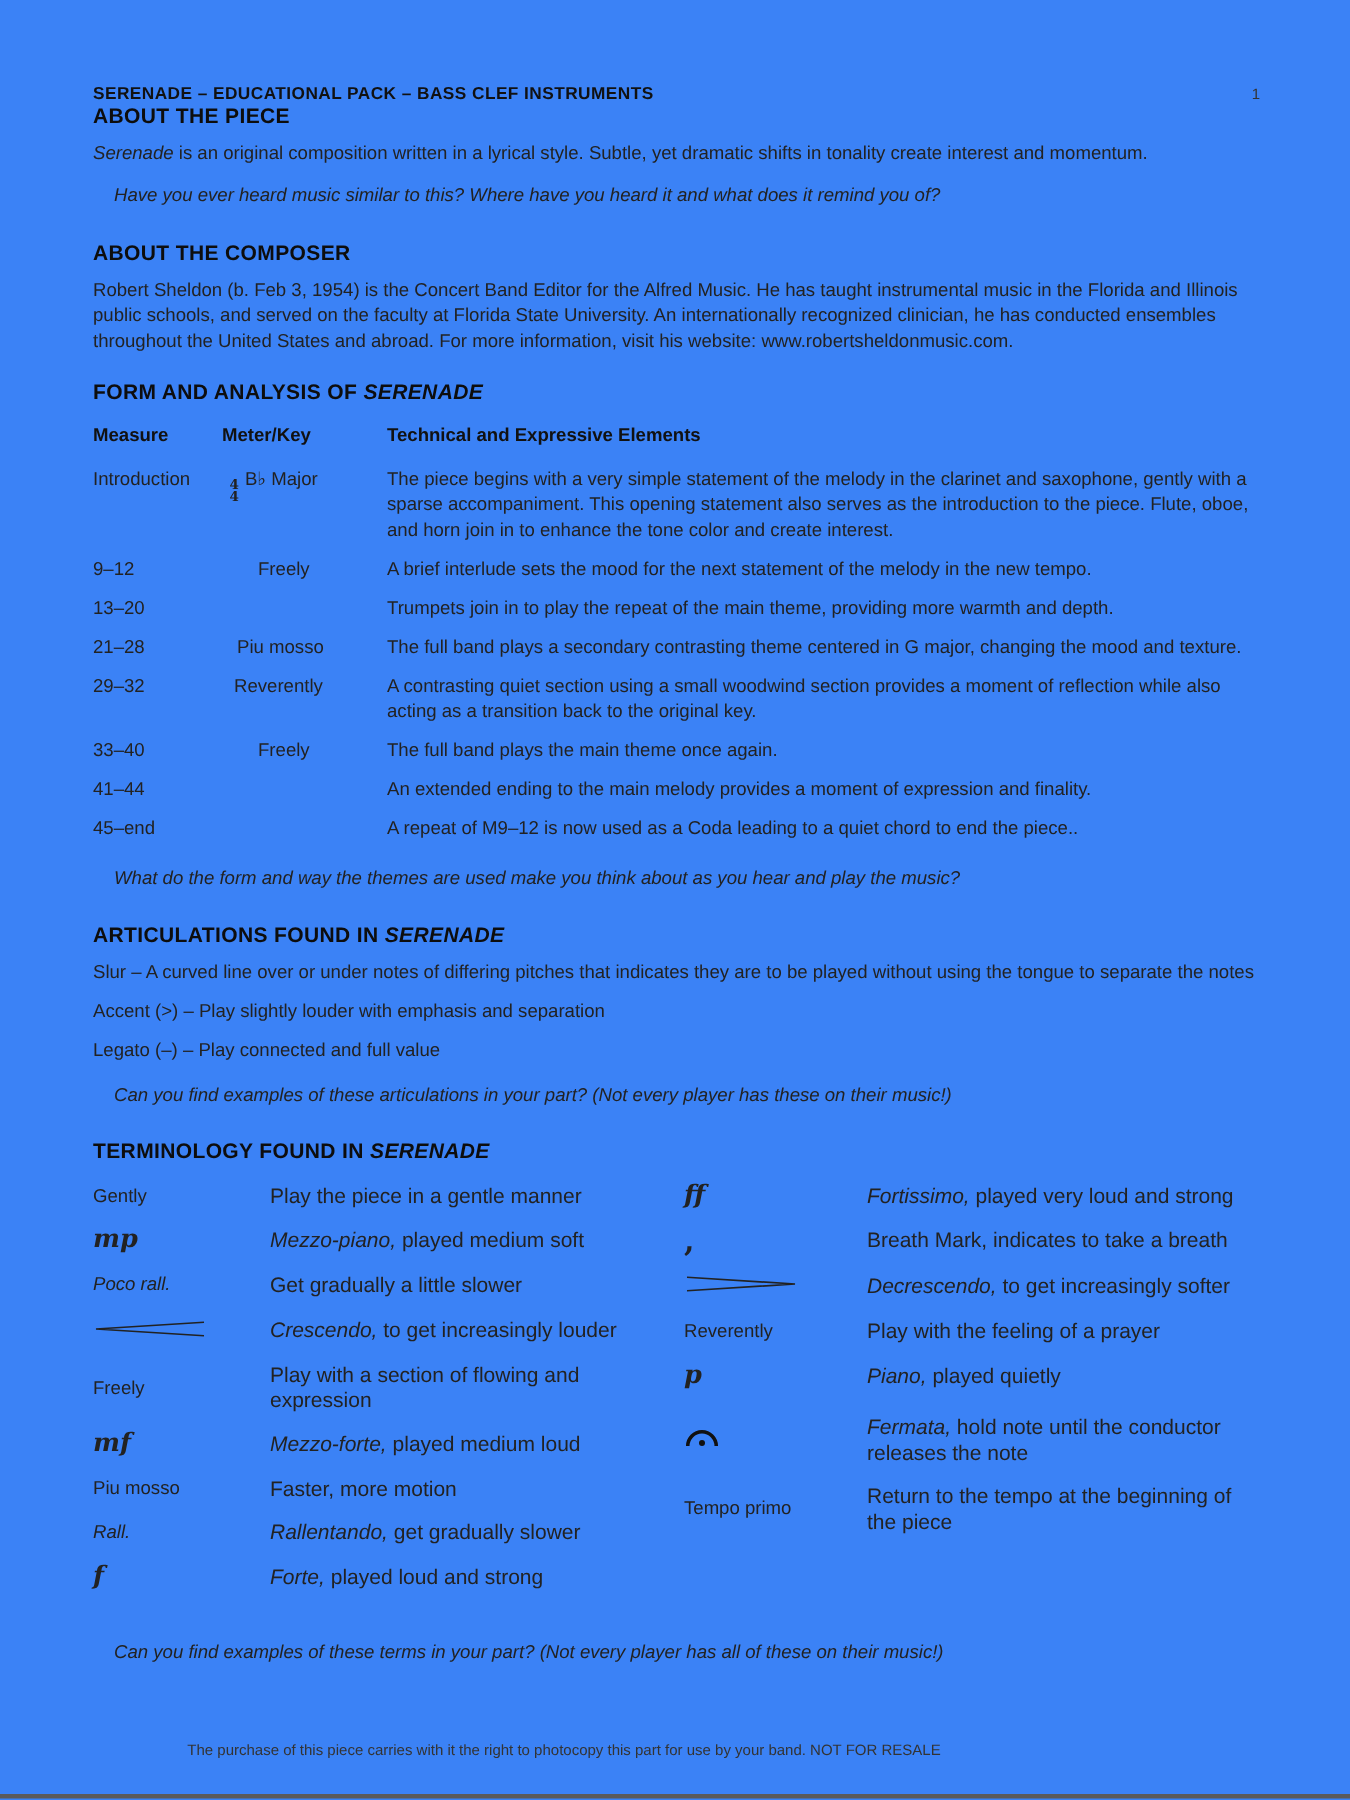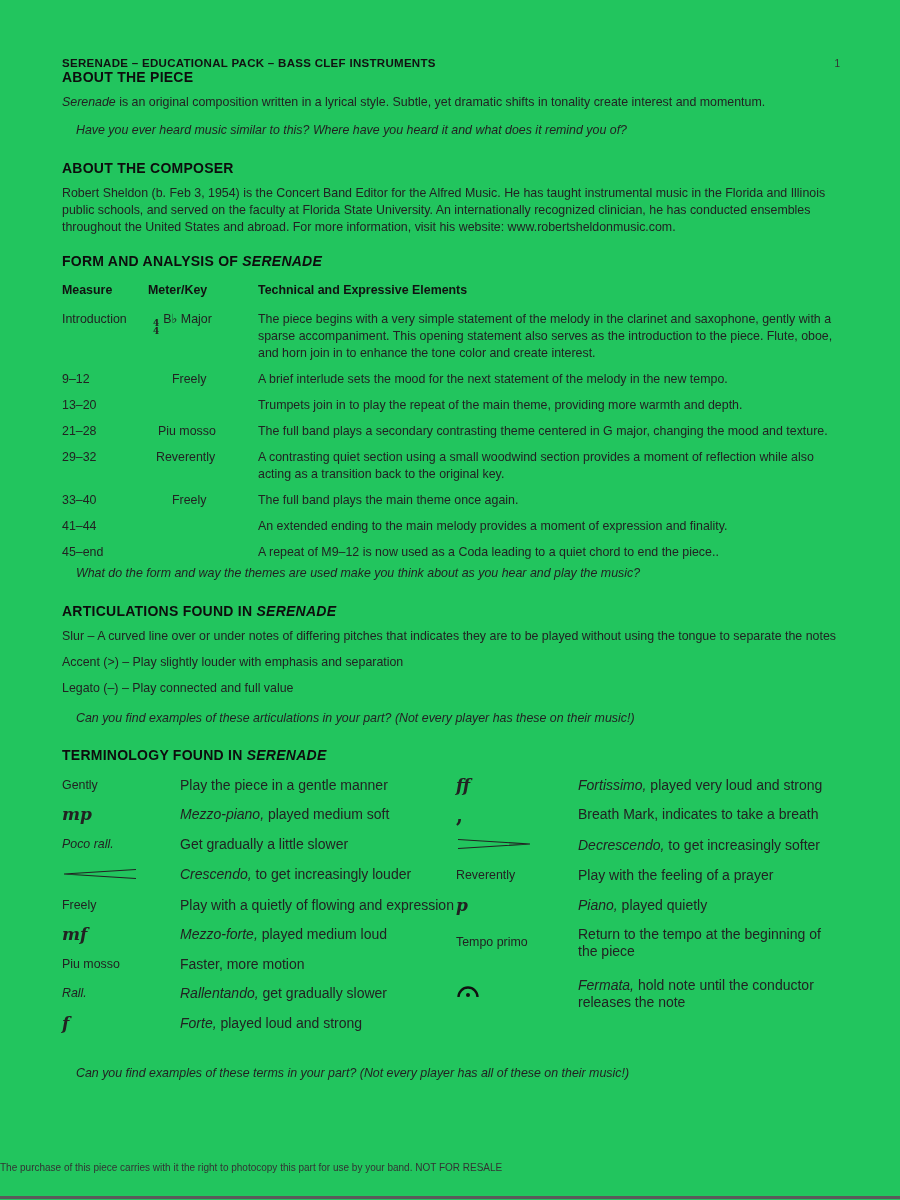--- a/index.html
+++ b/index.html
@@ -1,16 +1,16 @@
 <!DOCTYPE html>
 <html><head>
 <meta charset="utf-8">
 <style>
   html,body{margin:0;padding:0;background:#fff;}
-  .page{position:relative;width:900px;height:1200px;background:#22c55e;overflow:hidden;
+  .page{position:relative;width:900px;height:1200px;background:#3b82f6;overflow:hidden;
         font-family:"Liberation Sans","DejaVu Sans",sans-serif;color:#1e1e1e;}
   .content{position:absolute;left:62px;top:0;width:778px;}
 
   .doc-header{display:flex;justify-content:space-between;align-items:baseline;margin-top:57px;}
   .doc-title{font-size:11.5px;font-weight:700;letter-spacing:.3px;color:#111;}
   .page-num{font-size:10px;color:#333;}
 
   .h{font-size:14px;font-weight:700;letter-spacing:.25px;color:#0d0d0d;margin:0;}
   .h .it{font-style:italic;}
   .mt-section{}
@@ -37,21 +37,21 @@
   .term-grid{display:grid;grid-template-columns:394px 1fr;margin-top:13px;}
   .term-row{display:flex;align-items:center;margin-bottom:11.5px;min-height:18px;}
   .term-sym{flex:0 0 118px;font-size:12.4px;line-height:17px;color:#222;}
   .term-sym-r{flex-basis:122px;}
   .term-def{font-size:14px;line-height:17px;color:#222;}
   .dyn{font-family:"DejaVu Serif",serif;font-weight:700;font-style:italic;font-size:17px;line-height:15px;}
   .breath{font-family:"DejaVu Serif",serif;font-weight:700;font-size:20px;line-height:8px;}
   .hairpin{margin-top:3px;}
   .fermata{margin-top:1px;}
 
-  .footer{position:absolute;bottom:27px;left:0;width:752px;text-align:left;
+  .footer{position:absolute;bottom:27px;left:0;width:752px;text-align:center;
           font-size:10px;color:#333;}
   .bottom-line{position:absolute;bottom:1px;left:0;width:900px;height:3px;background:#5a5a5a;}
 </style>
 </head>
 <body>
 
 <div class="page">
   <div class="content">
 
     <div class="doc-header">
@@ -102,21 +102,21 @@
 
       <div class="cell">41–44</div>
       <div class="cell meter"></div>
       <div class="cell">An extended ending to the main melody provides a moment of expression and finality.</div>
 
       <div class="cell">45–end</div>
       <div class="cell meter"></div>
       <div class="cell">A repeat of M9–12 is now used as a Coda leading to a quiet chord to end the piece..</div>
     </div>
 
-    <p class="body-text question" style="margin-top:4px;">What do the form and way the themes are used make you think about as you hear and play the music?</p>
+    <p class="body-text question" style="margin-top:16px;">What do the form and way the themes are used make you think about as you hear and play the music?</p>
 
     <h2 class="h" style="margin-top:21px;"><span>ARTICULATIONS FOUND IN </span><span class="it">SERENADE</span></h2>
     <p class="body-text artic-item">Slur – A curved line over or under notes of differing pitches that indicates they are to be played without using the tongue to separate the notes</p>
     <p class="body-text artic-item">Accent (&gt;) – Play slightly louder with emphasis and separation</p>
     <p class="body-text artic-item">Legato (–) – Play connected and full value</p>
     <p class="body-text question" style="margin-top:13px;">Can you find examples of these articulations in your part? (Not every player has these on their music!)</p>
 
     <h2 class="h" style="margin-top:20px;"><span>TERMINOLOGY FOUND IN </span><span class="it">SERENADE</span></h2>
 
     <div class="term-grid">
@@ -135,21 +135,21 @@
           <span class="term-def"><span class="it"></span><span>Get gradually a little slower</span></span>
         </div>
         <div class="term-row">
           <span class="term-sym"><svg class="hairpin" width="76" height="12" viewBox="0 0 76 12">
                 <path d="M74,1.5 L2,6 L74,10.5" fill="none" stroke="#222" stroke-width="1.1"></path>
               </svg></span>
           <span class="term-def"><span class="it">Crescendo,</span><span> to get increasingly louder</span></span>
         </div>
         <div class="term-row">
           <span class="term-sym">Freely</span>
-          <span class="term-def"><span class="it"></span><span>Play with a quietly of flowing and expression</span></span>
+          <span class="term-def"><span class="it"></span><span>Play with a section of flowing and expression</span></span>
         </div>
         <div class="term-row">
           <span class="term-sym dyn">mf</span>
           <span class="term-def"><span class="it">Mezzo-forte,</span><span> played medium loud</span></span>
         </div>
         <div class="term-row">
           <span class="term-sym">Piu mosso</span>
           <span class="term-def"><span class="it"></span><span>Faster, more motion</span></span>
         </div>
         <div class="term-row">
@@ -177,32 +177,32 @@
               </svg></span>
           <span class="term-def"><span class="it">Decrescendo,</span><span> to get increasingly softer</span></span>
         </div>
         <div class="term-row">
           <span class="term-sym term-sym-r">Reverently</span>
           <span class="term-def"><span class="it"></span><span>Play with the feeling of a prayer</span></span>
         </div>
         <div class="term-row">
           <span class="term-sym term-sym-r dyn">p</span>
           <span class="term-def"><span class="it">Piano,</span><span> played quietly</span></span>
-        </div>
-        <div class="term-row">
-          <span class="term-sym term-sym-r">Tempo primo</span>
-          <span class="term-def" style="max-width:250px;"><span class="it"></span><span>Return to the tempo at the beginning of the piece</span></span>
         </div>
         <div class="term-row" style="margin-top:17px;">
           <span class="term-sym term-sym-r"><svg class="fermata" width="24" height="15" viewBox="0 0 24 15">
                 <path d="M2.5,13 A9.5,9.5 0 0 1 21.5,13" fill="none" stroke="#111" stroke-width="2.4"></path>
                 <circle cx="12" cy="11" r="2" fill="#111"></circle>
               </svg></span>
           <span class="term-def" style="max-width:250px;"><span class="it">Fermata,</span><span> hold note until the conductor releases the note</span></span>
         </div>
+        <div class="term-row">
+          <span class="term-sym term-sym-r">Tempo primo</span>
+          <span class="term-def" style="max-width:250px;"><span class="it"></span><span>Return to the tempo at the beginning of the piece</span></span>
+        </div>
       </div>
     </div>
 
     <p class="body-text question" style="margin-top:21px;">Can you find examples of these terms in your part? (Not every player has all of these on their music!)</p>
 
   </div>
 
   <div class="footer">The purchase of this piece carries with it the right to photocopy this part for use by your band. NOT FOR RESALE</div>
   <div class="bottom-line"></div>
 </div>

